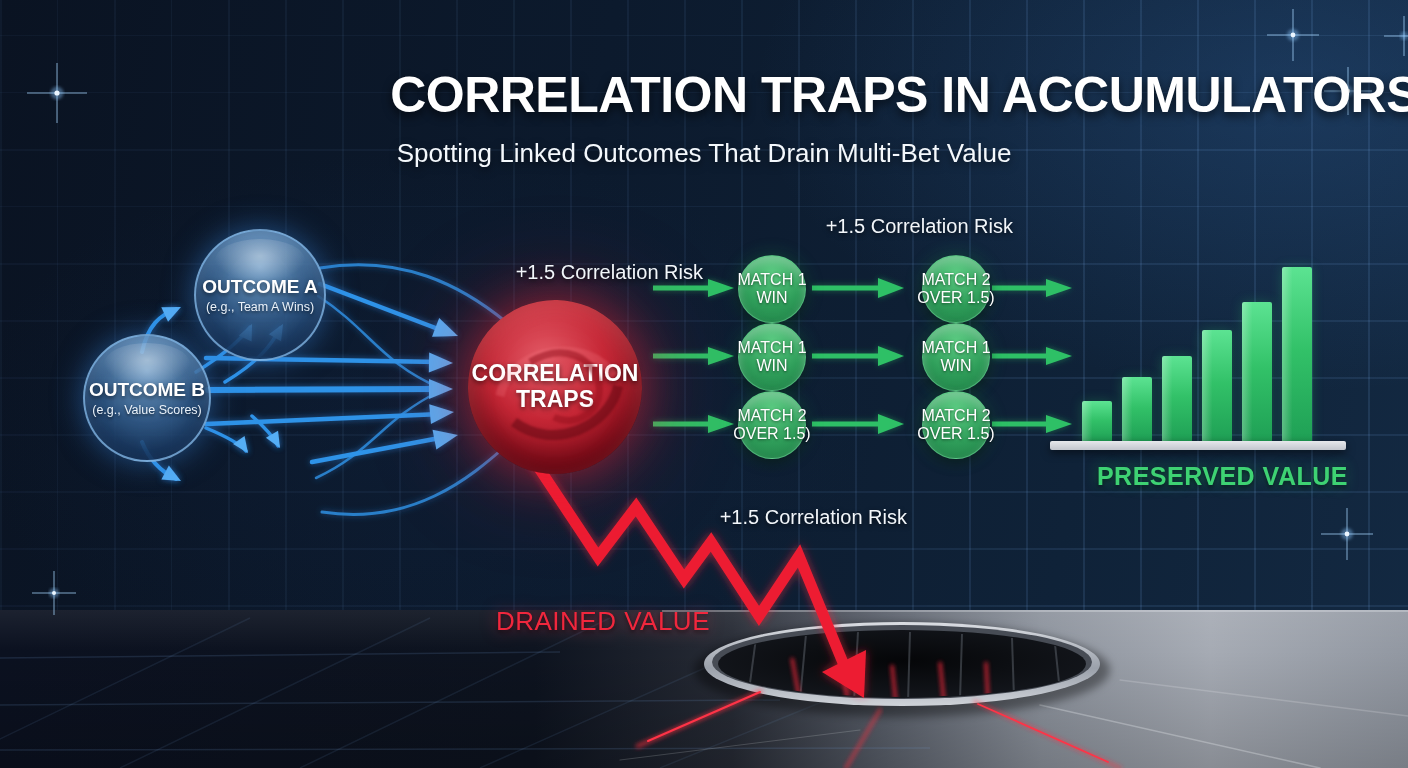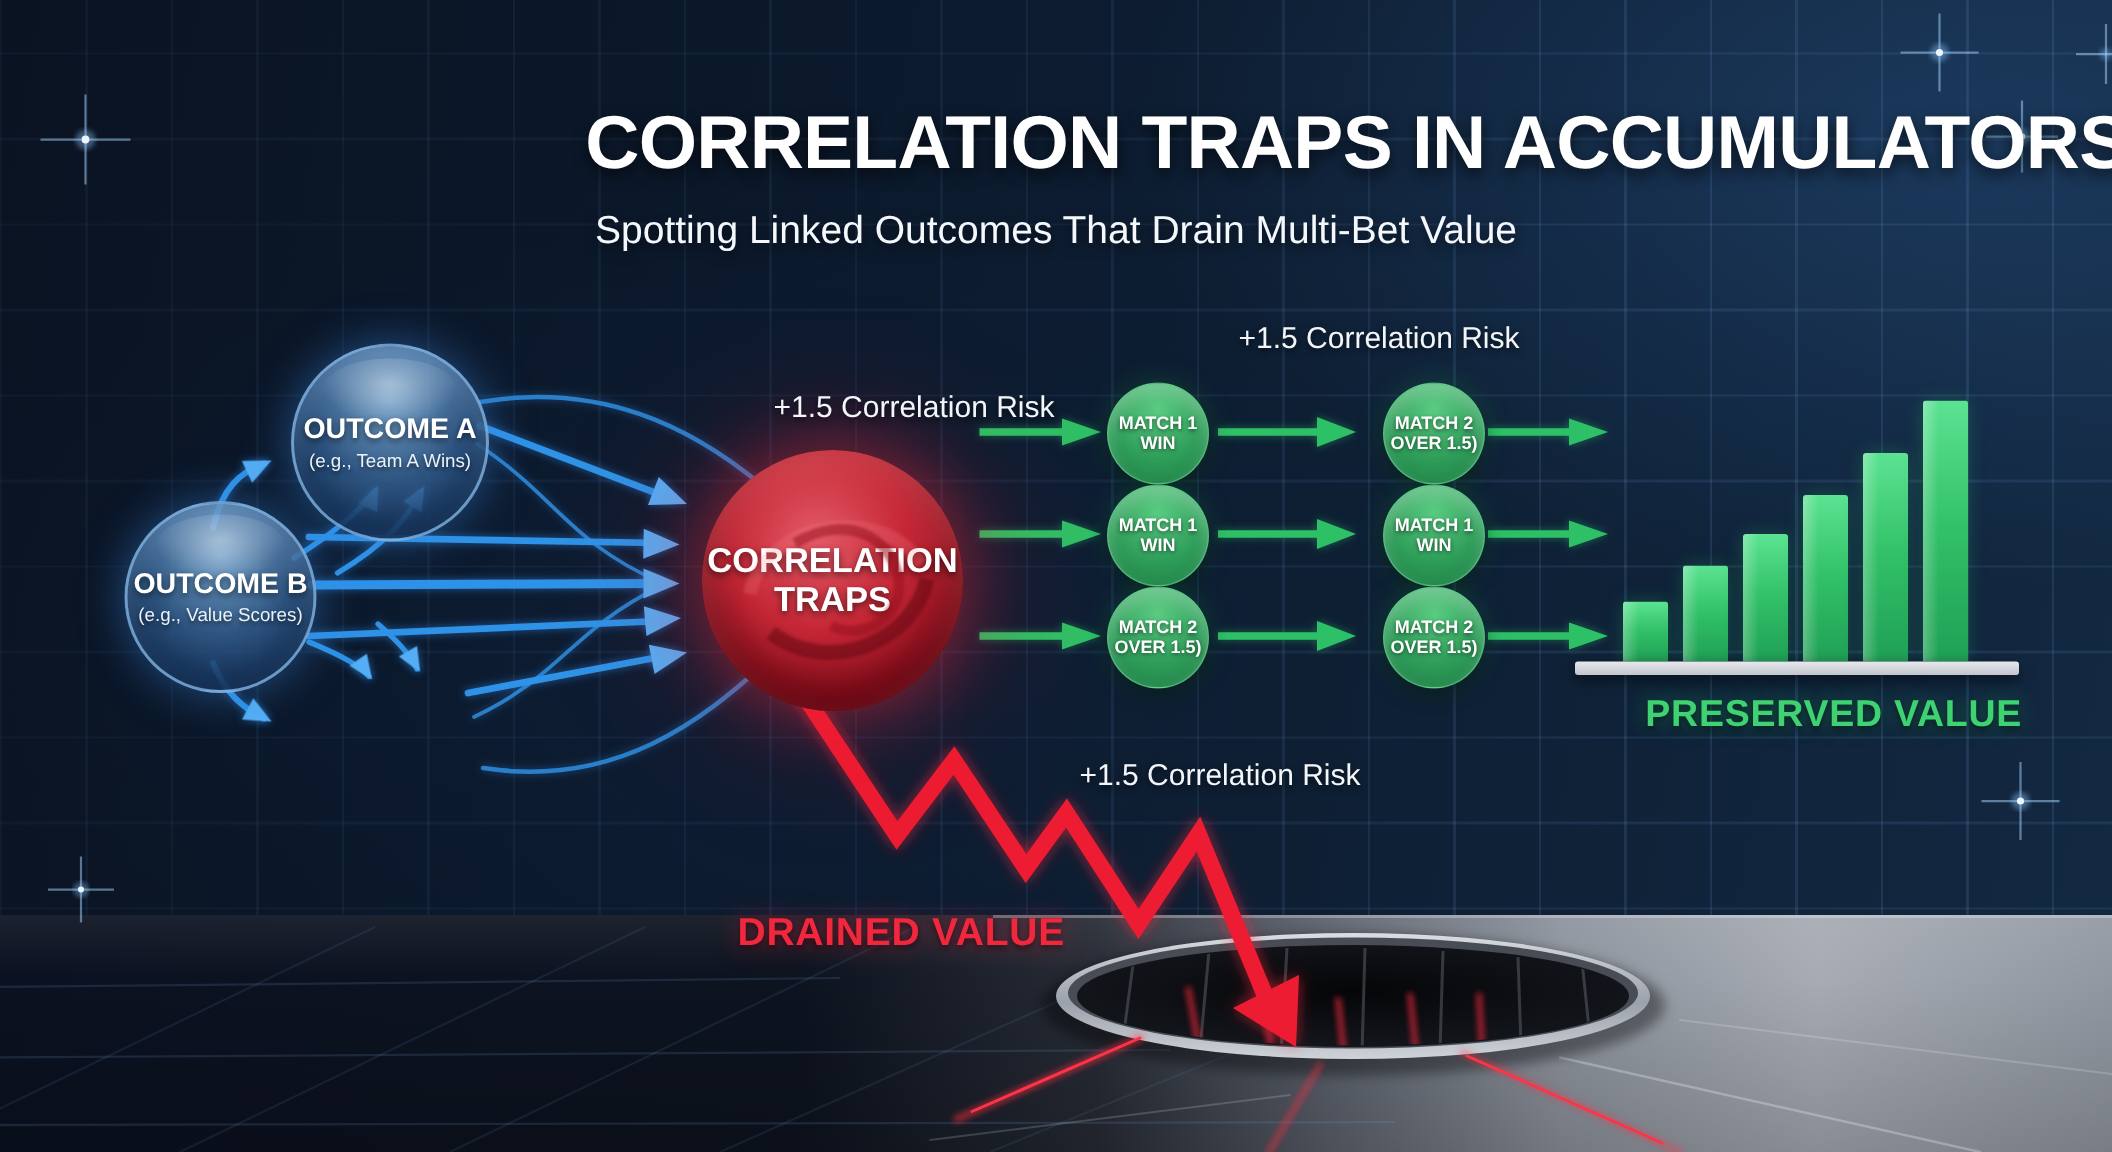--- a/index.html
+++ b/index.html
@@ -50,27 +50,27 @@
     box-shadow:0 0 50px rgba(235,35,55,.55), 0 0 110px rgba(235,35,55,.30), inset 0 10px 24px rgba(255,160,160,.25), inset 0 -16px 30px rgba(60,0,8,.6);
     display:flex;flex-direction:column;align-items:center;justify-content:center;text-align:center;}
   .trap .tl{font-size:23px;font-weight:800;color:#fff;line-height:1.12;text-shadow:0 2px 5px rgba(0,0,0,.6);}
   .trap svg{position:absolute;left:0;top:0;}
   
   .gnode{position:absolute;width:66px;height:66px;border-radius:50%;z-index:10;
     background:radial-gradient(circle at 50% 26%, #5acb81 0%, #2f9e5a 55%, #1e7a44 100%);
     border:1px solid rgba(130,235,170,.45);
     box-shadow:0 5px 12px rgba(0,0,0,.45), 0 0 18px rgba(45,190,100,.25), inset 0 6px 10px rgba(255,255,255,.28);
     display:flex;flex-direction:column;align-items:center;justify-content:center;text-align:center;}
-  .gnode .gl{font-size:12px;font-weight:700;color:#fff;line-height:1.12;white-space:nowrap;text-shadow:0 1px 3px rgba(0,0,0,.55);}
+  .gnode .gl{font-size:16px;font-weight:400;color:#fff;line-height:1.12;white-space:nowrap;text-shadow:0 1px 3px rgba(0,0,0,.55);}
   
   .lbl{position:absolute;text-align:right;z-index:12;white-space:nowrap;}
   .risk{font-size:20px;font-weight:500;color:#f2f6fa;text-shadow:0 2px 5px rgba(0,0,0,.65);}
   .green-cap{font-size:25px;font-weight:800;color:#3ed273;letter-spacing:.5px;
     text-shadow:0 0 14px rgba(40,205,105,.40), 0 2px 4px rgba(0,0,0,.6);}
-  .red-cap{font-size:26px;font-weight:700;color:#f1273d;letter-spacing:.5px;
+  .red-cap{font-size:26px;font-weight:400;color:#f1273d;letter-spacing:.5px;
     text-shadow:0 0 16px rgba(240,35,65,.55), 0 2px 4px rgba(0,0,0,.6);}
   .loss{font-size:19px;font-weight:500;color:#eef2f6;text-shadow:0 2px 5px rgba(0,0,0,.65);}
   
   .bars{position:absolute;left:1082px;top:267px;width:232px;height:174px;z-index:10;
     display:flex;align-items:flex-end;gap:10px;}
   .bar{width:30px;border-radius:2px 2px 0 0;
     background:linear-gradient(90deg, rgba(255,255,255,.28), transparent 35%),
                linear-gradient(180deg,#5ce392 0%,#32c168 48%,#1fa055 100%);
     box-shadow:0 0 12px rgba(45,200,105,.25);}
   .basebar{position:absolute;left:1050px;top:441px;width:296px;height:9px;border-radius:2px;z-index:10;

